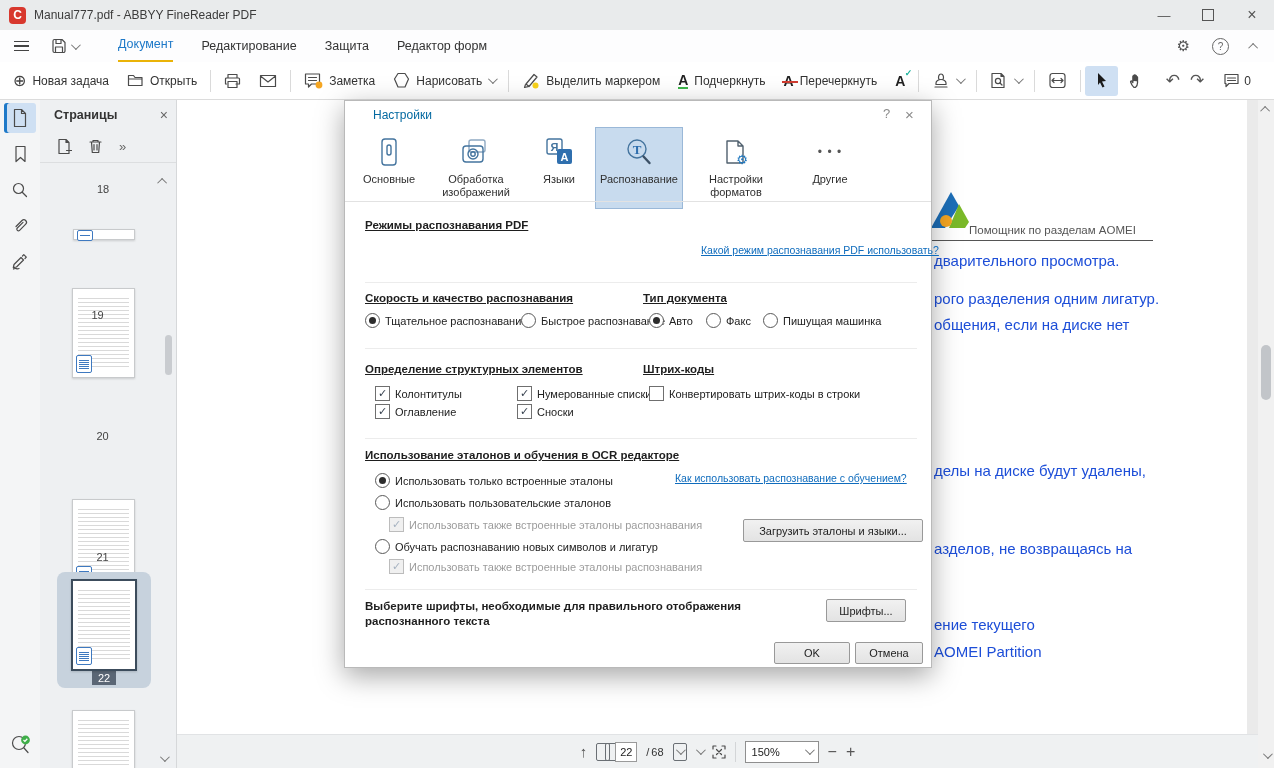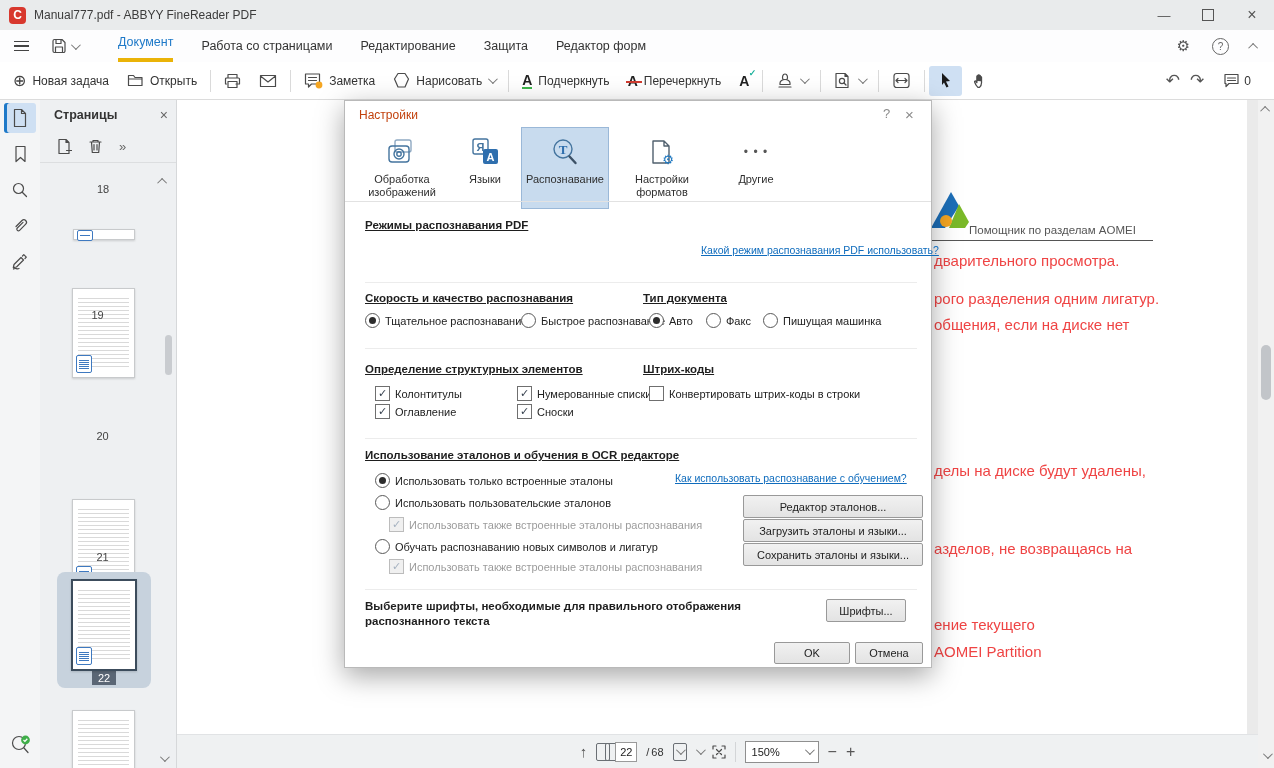--- a/index.html
+++ b/index.html
@@ -14,21 +14,21 @@
   
   .titlebar{position:absolute;left:0;top:0;right:0;height:30px;background:#e9ebec;display:flex;align-items:center;}
   .applogo{width:17px;height:17px;background:#d8382e;border-radius:4px;margin:0 8px 0 9px;
            color:#fff;font-weight:bold;font-size:12px;display:flex;align-items:center;justify-content:center;}
   .wintitle{font-size:12px;color:#3c3c3c;}
   .wbtns{margin-left:auto;display:flex;}
   .wbtn-cap{width:44px;height:30px;display:flex;align-items:center;justify-content:center;color:#555;font-size:13px;}
   .maxglyph{width:10px;height:10px;border:1px solid #555;}
   .menubar{position:absolute;left:0;top:30px;right:0;height:32px;background:#fdfdfe;display:flex;align-items:center;border-bottom:1px solid #ececec;}
   .menuitem{margin:0 14px;font-size:12.5px;color:#333;height:32px;display:flex;align-items:center;}
-  .menuitem.active{color:#1e79c8;border-bottom:8px solid #eab308;}
+  .menuitem.active{color:#1e79c8;border-bottom:4px solid #eab308;}
   .chev{display:inline-block;width:6px;height:6px;border-right:1.4px solid #777;border-bottom:1.4px solid #777;transform:rotate(45deg) translateY(-2px);}
   .chev.up{transform:rotate(225deg) translateY(-2px);}
   .toolbar{position:absolute;left:0;top:62px;right:0;height:37px;background:#fff;display:flex;align-items:center;border-bottom:1px solid #dcdcdc;font-size:12px;}
   .tbtn{display:flex;align-items:center;gap:6px;padding:0 9px;height:30px;color:#333;}
   .tsep{width:1px;height:22px;background:#dadada;margin:0 4px;}
   .tbtn.active{background:#cfe0f3;border-radius:3px;}
   .aglyph{font-size:14px;font-weight:bold;color:#222;position:relative;line-height:14px;}
   .aglyph.u{border-bottom:2.5px solid #3db54a;}
   .aglyph.s::after{content:"";position:absolute;left:-2px;right:-4px;top:7px;height:2px;background:#d03c30;}
   .acheck{position:relative;font-size:14px;font-weight:bold;color:#222;}
@@ -46,34 +46,34 @@
   .thumbpage{background:#fff;border:1px solid #c8cacc;box-shadow:0 1px 2px rgba(0,0,0,.15);position:relative;}
   .thumblines{position:absolute;inset:6px 5px 8px 5px;background:repeating-linear-gradient(#fff 0 3px,#d9d9d9 3px 4px);}
   .thumbbadge{position:absolute;left:3px;bottom:4px;width:14px;height:16px;background:#fff;border:1.4px solid #3e79c0;border-radius:2px;}
   .thumbbadge::after{content:"";position:absolute;inset:3px 2px;background:repeating-linear-gradient(#fff 0 1px,#3e79c0 1px 2px);}
   .thumbnum{font-size:11px;color:#444;text-align:center;margin-top:4px;}
   .selwrap{position:absolute;left:17px;width:94px;background:#c7d2dd;border-radius:8px;}
   .selnum{display:inline-block;background:#5a6675;color:#fff;font-size:11px;padding:1px 6px;}
 
   
   .docarea{position:absolute;left:177px;top:100px;right:16px;bottom:0;background:#fff;}
-  .docfrag{position:absolute;font-size:15px;color:#ef4444;white-space:nowrap;}
+  .docfrag{position:absolute;font-size:15px;color:#1d4ed8;white-space:nowrap;}
   .gutter{position:absolute;right:0;top:0;bottom:33px;width:11px;background:#eaeaea;}
   .navbar{position:absolute;left:0;right:0;bottom:0;height:33px;background:#eff1f2;border-top:1px solid #e1e3e5;
           display:flex;align-items:center;justify-content:center;gap:9px;}
   .pgoutline{display:inline-block;width:12px;height:16px;border:1.6px solid #6a6f74;border-radius:2px;background:transparent;}
   .pgcur{display:inline-flex;align-items:center;justify-content:center;width:20px;height:18px;border:1px solid #9a9a9a;background:#fff;font-size:11px;color:#222;}
   .zoombox{display:flex;align-items:center;justify-content:space-between;width:60px;height:20px;border:1px solid #8f8f8f;background:#fff;padding:0 6px;font-size:11px;color:#222;}
   .vscroll{position:absolute;right:0;top:100px;bottom:0;width:16px;background:#f1f1f1;}
   .vthumb{position:absolute;left:3px;width:10px;background:#c2c5c9;border-radius:5px;}
 
   
   .dialog{position:absolute;left:344px;top:100px;width:586px;height:566px;background:#fff;border:1px solid #b9b9b9;
           box-shadow:0 8px 26px rgba(0,0,0,.35);z-index:50;}
-  .dlgtitle{position:absolute;left:14px;top:7px;font-size:12px;color:#c2410c;}
+  .dlgtitle{position:absolute;left:28px;top:7px;font-size:12px;color:#0369a1;}
   .dlghelp{position:absolute;top:5px;font-size:13px;color:#8b8b8b;}
   .tabs{position:absolute;left:10px;top:26px;display:flex;gap:6px;}
   .tab{width:84px;height:72px;display:flex;flex-direction:column;align-items:center;justify-content:flex-start;padding-top:8px;border:1px solid transparent;}
   .tab .tlabel{font-size:11px;color:#2f2f2f;text-align:center;line-height:1.15;margin-top:5px;}
   .tab.selected{background:#c8dbee;border-color:#9ab8d8;}
   .tabicon{height:32px;display:flex;align-items:center;justify-content:center;}
   .tabsep{position:absolute;left:0;right:0;top:100px;height:1px;background:#e2e2e2;}
   .hline{position:absolute;left:20px;right:14px;height:1px;background:#ececec;}
   .sect{position:absolute;font-weight:bold;font-size:11.5px;color:#1e1e1e;white-space:nowrap;text-decoration:underline;}
   .clabel{font-size:11px;color:#222;white-space:nowrap;}
@@ -112,21 +112,20 @@
         <i style="width:15px;height:1.6px;background:#444"></i>
         <i style="width:15px;height:1.6px;background:#444"></i>
     </span>
     <span style="margin:0 4px 0 12px">
       <svg width="16" height="16" viewBox="0 0 16 16">
           <path class="ic" d="M2 3 a1.5 1.5 0 0 1 1.5-1.5 H11 L14 4.5 V13 a1.5 1.5 0 0 1-1.5 1.5 H3.5 A1.5 1.5 0 0 1 2 13 Z M5 2 v3.5 h5 V2 M4.5 14 v-5 h7 v5"></path>
         </svg>
     </span>
     <span class="chev" style="margin-right:26px"></span>
     <span class="menuitem active">Документ</span>
-    <span class="menuitem">Работа со страницами</span>
     <span class="menuitem">Редактирование</span>
     <span class="menuitem">Защита</span>
     <span class="menuitem">Редактор форм</span>
     <span style="margin-left:auto;display:flex;align-items:center;gap:22px;padding-right:16px">
       <span style="font-size:15px;color:#555">⚙</span>
       <span style="width:15px;height:15px;border:1.2px solid #666;border-radius:50%;display:flex;align-items:center;justify-content:center;font-size:10px;color:#666">?</span>
       <span class="chev up"></span>
     </span>
   </div>
 
@@ -161,20 +160,27 @@
       <span>Заметка</span>
     </span>
     <span class="tbtn">
       <svg width="17" height="17" viewBox="0 0 17 17">
           <path class="ic" d="M5 1.5 h7 l3.5 5.5 -3.5 8 h-7 L1.5 7 z"></path>
         </svg>
       <span>Нарисовать</span>
       <span class="chev"></span>
     </span>
     <span class="tsep"></span>
+    <span class="tbtn">
+      <svg width="18" height="17" viewBox="0 0 18 17">
+          <path class="ic" d="M4 12 L12 2.5 l3 2.5 -8 9.5 z M3.5 12.5 l-1 3 3.5-.8"></path>
+          <circle cx="13.5" cy="13.5" r="3" fill="#f7d21a" stroke="none"></circle>
+        </svg>
+      <span>Выделить маркером</span>
+    </span>
     <span class="tbtn">
       <span class="aglyph u">А</span>
       <span>Подчеркнуть</span>
     </span>
     <span class="tbtn">
       <span class="aglyph s">А</span>
       <span>Перечеркнуть</span>
     </span>
     <span class="tbtn">
       <span class="acheck">А</span>
@@ -370,20 +376,29 @@
     <div class="vthumb" style="top:245px;height:55px"></div>
     <span class="chev abs" style="left:5px;top:652px"></span>
   </div>
 
   <div class="dialog">
     <span class="dlgtitle">Настройки</span>
     <span class="dlghelp" style="left:538px">?</span>
     <span class="dlghelp" style="left:560px;font-size:15px">×</span>
 
     <div class="tabs">
+      <div class="tab" style="width:66px">
+        <span class="tabicon">
+          <svg width="24" height="30" viewBox="0 0 24 30">
+              <rect class="icb" x="5" y="2" width="14" height="26" rx="3"></rect>
+              <rect class="icb" x="10" y="8" width="4" height="10" rx="2"></rect>
+            </svg>
+        </span>
+        <span class="tlabel">Основные</span>
+      </div>
       <div class="tab" style="width:92px">
         <span class="tabicon">
           <svg width="32" height="30" viewBox="0 0 32 30">
               <rect class="icb" x="9" y="3" width="16" height="12" rx="2" style="stroke:#8fa9c2"></rect>
               <rect class="icb" x="3" y="9" width="20" height="16" rx="3"></rect>
               <circle class="icb" cx="13" cy="17" r="5"></circle>
               <circle class="icb" cx="13" cy="17" r="2.2"></circle>
             </svg>
         </span>
         <span class="tlabel">Обработка изображений</span>
@@ -480,31 +495,29 @@
     <span class="sect" style="left:20px;top:348px">Использование эталонов и обучения в OCR редакторе</span>
     <div class="ctl" style="left:30px;top:372px">
       <span class="rb on"></span>
       <span class="clabel">Использовать только встроенные эталоны</span>
     </div>
     <a class="lnk" style="left:330px;top:371px">Как использовать распознавание с обучением?</a>
     <div class="ctl" style="left:30px;top:394px">
       <span class="rb"></span>
       <span class="clabel">Использовать пользовательские эталонов</span>
     </div>
-    <div class="gbtn" style="left:398px;top:394px;width:178px;height:21px">Редактор эталонов...</div>
     <div class="ctl" style="left:44px;top:416px">
       <span class="cb on dis"></span>
       <span class="dislabel">Использовать также встроенные эталоны распознавания</span>
     </div>
     <div class="gbtn" style="left:398px;top:418px;width:178px;height:21px">Загрузить эталоны и языки...</div>
     <div class="ctl" style="left:30px;top:438px">
       <span class="rb"></span>
       <span class="clabel">Обучать распознаванию новых символов и лигатур</span>
     </div>
-    <div class="gbtn" style="left:398px;top:442px;width:178px;height:21px">Сохранить эталоны и языки...</div>
     <div class="ctl" style="left:44px;top:458px">
       <span class="cb on dis"></span>
       <span class="dislabel">Использовать также встроенные эталоны распознавания</span>
     </div>
     <div class="hline" style="top:488px"></div>
 
     <div class="abs" style="left:20px;top:498px;width:450px;font-weight:bold;font-size:11.5px;color:#1e1e1e;line-height:1.3">Выберите шрифты, необходимые для правильного отображения распознанного текста</div>
     <div class="gbtn" style="left:481px;top:498px;width:78px;height:21px">Шрифты...</div>
 
     <div class="gbtn" style="left:429px;top:541px;width:74px;height:20px">OK</div>

